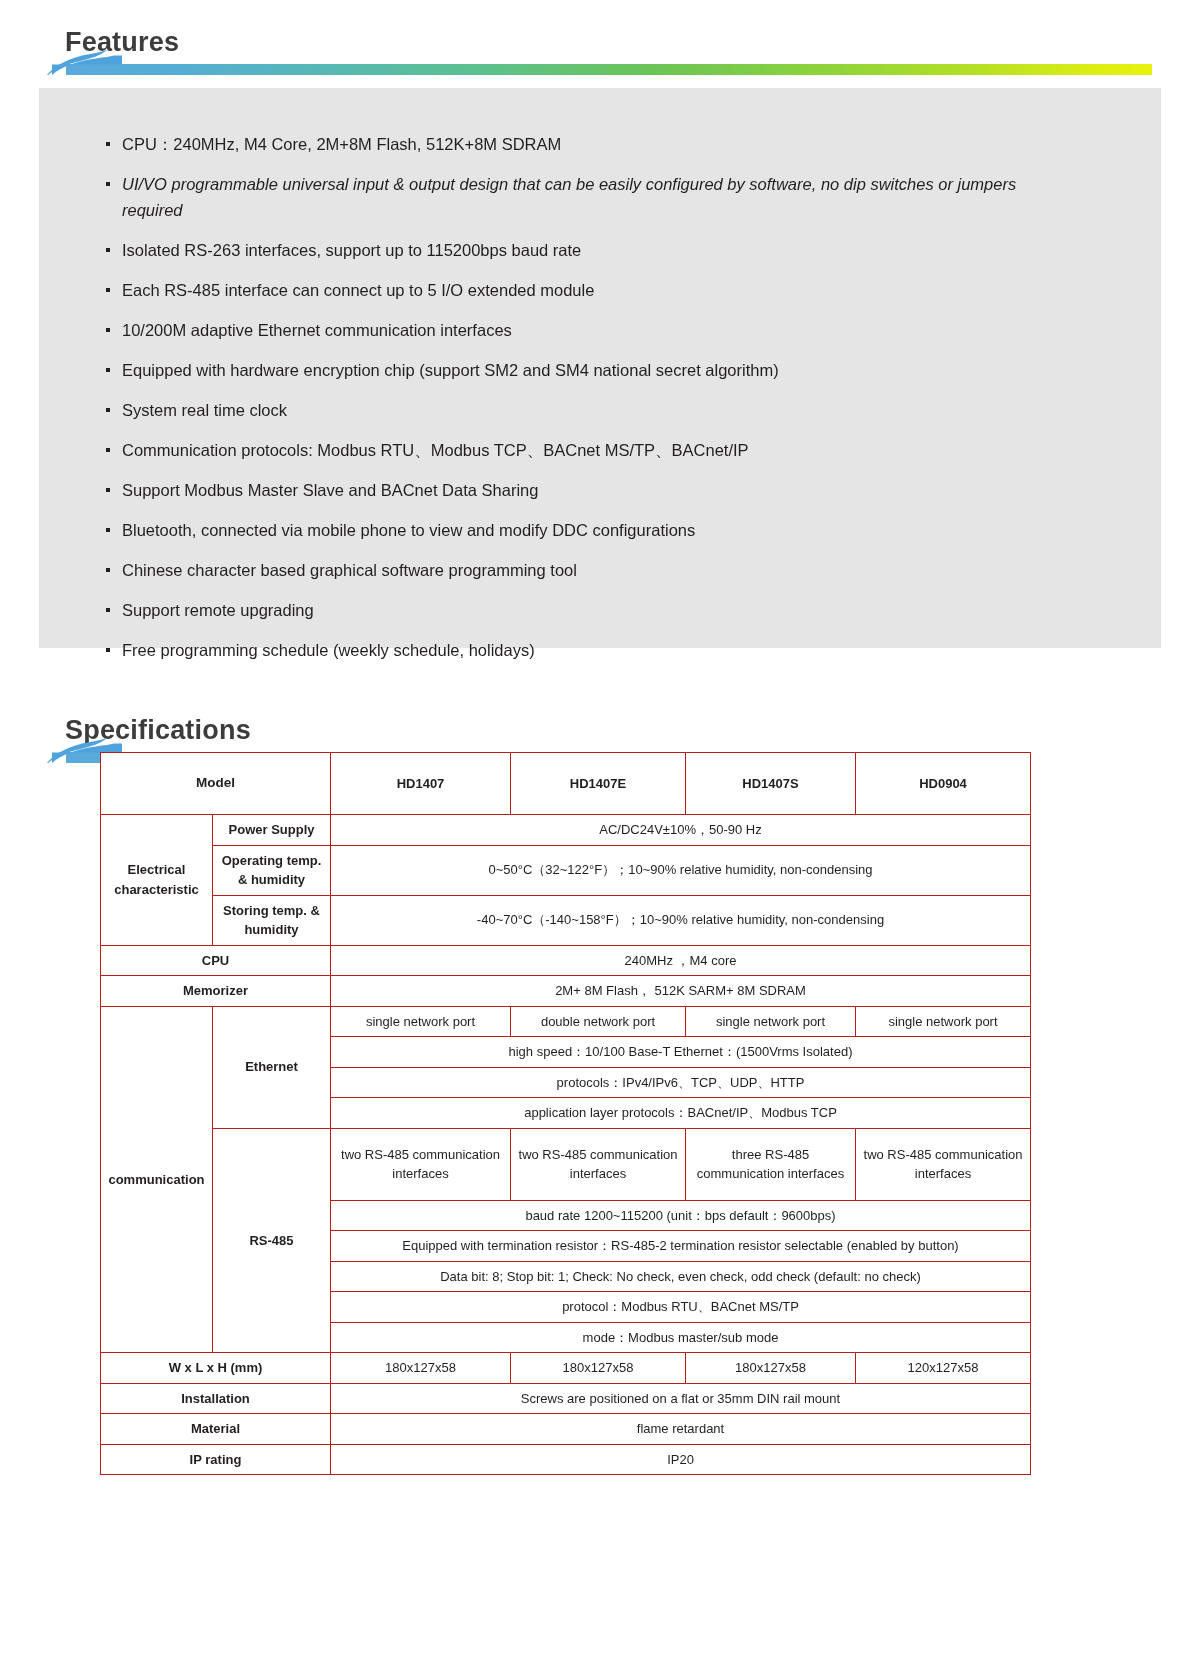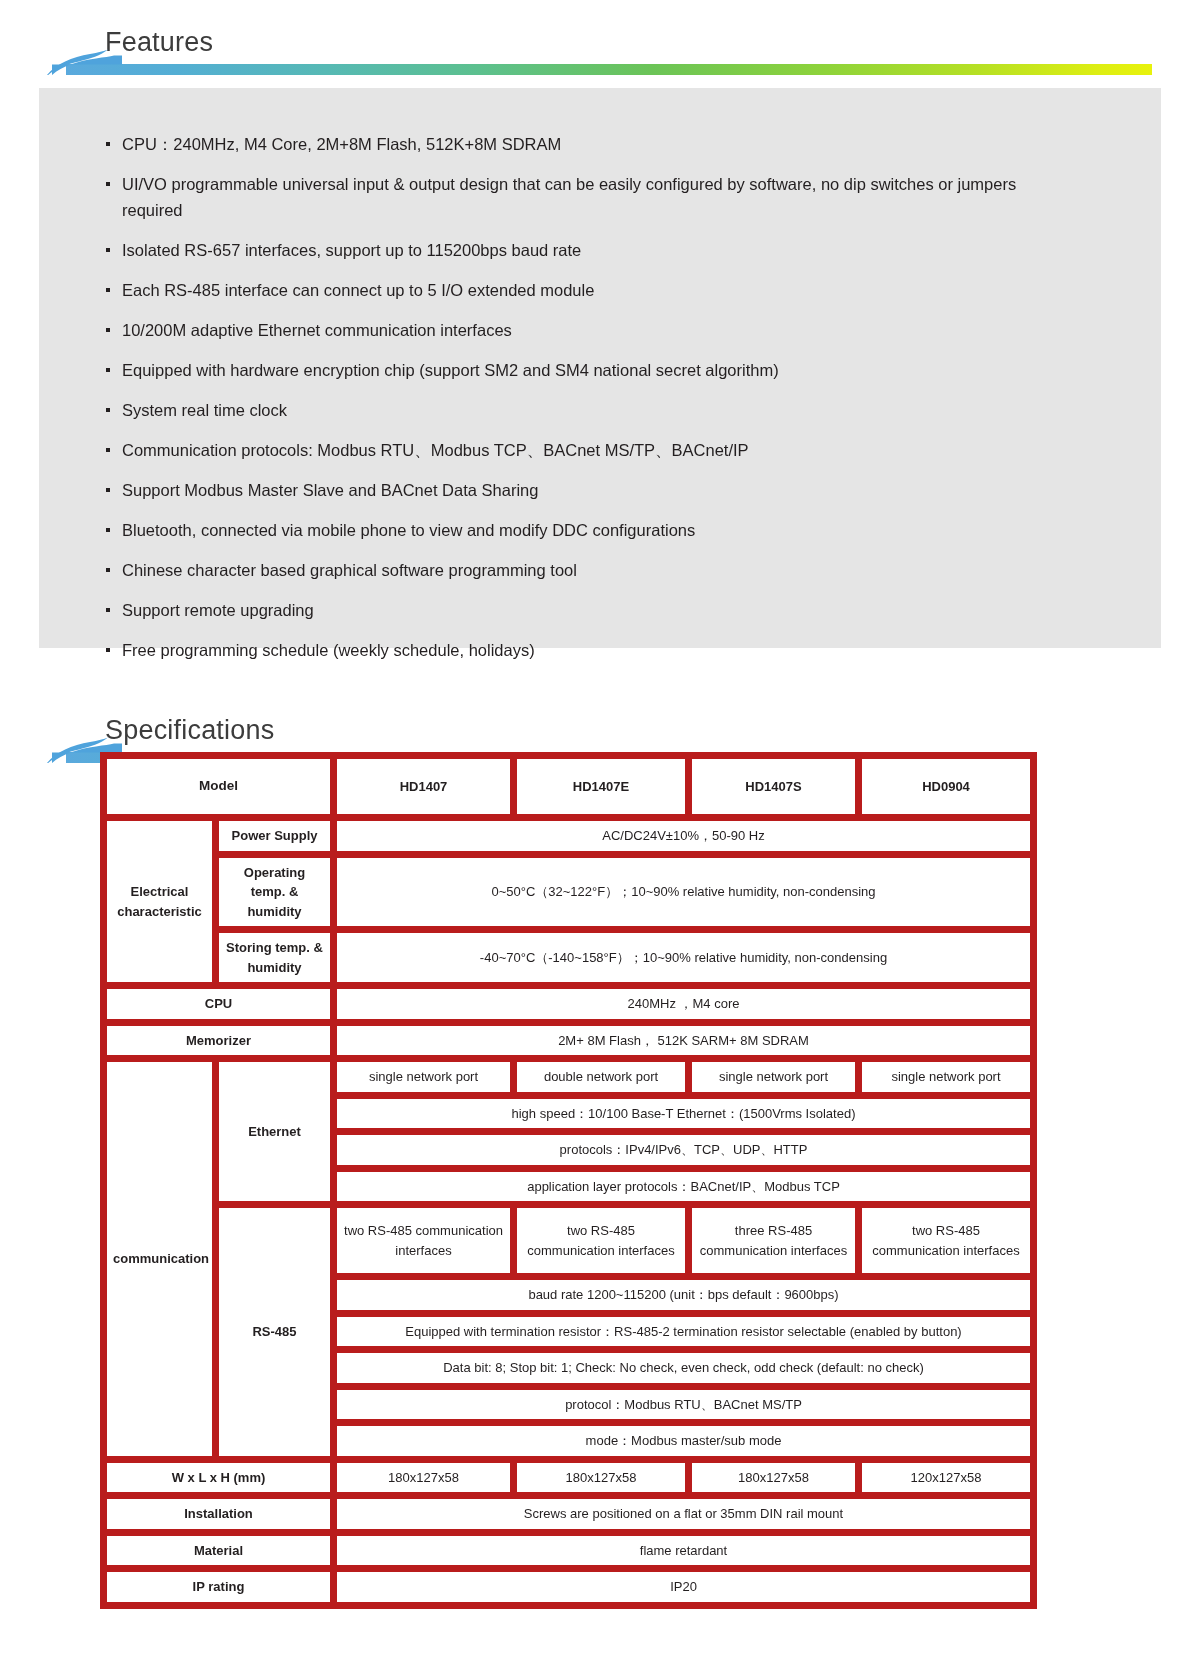--- a/index.html
+++ b/index.html
@@ -10,24 +10,24 @@
     font-family: "Liberation Sans", sans-serif;
     color: #231f20;
     overflow: hidden;
   }
   .page { position: relative; width: 1200px; height: 1658px; }
 
   
   .section-head { position: relative; }
   .section-title {
     font-size: 27px;
-    font-weight: 400;
+    font-weight: 700;
     color: #3c3c3c;
     letter-spacing: .2px;
-    padding-left: 105px;
+    padding-left: 65px;
     line-height: 1.2;
   }
   .rule-wrap {
     position: relative;
     height: 14px;
     margin-left: 46px;
     margin-right: 48px;
     margin-top: 4px;
   }
   .rule-bar {
@@ -65,35 +65,35 @@
     padding-left: 17px;
     max-width: 960px;
     font-weight: 400;
   }
   .feature-item .sq {
     position: absolute;
     left: 1px; top: 10px;
     width: 4px; height: 4px;
     background: #231f20;
   }
-  .feature-item.wrap { max-width: 966px; }
+  .feature-item.wrap { max-width: 966px; font-style: italic; }
 
   
   .spec-head { position: absolute; left: 0; top: 714px; width: 976px; }
 
   table.spec {
     position: absolute;
     left: 100px; top: 752px;
     width: 930px;
     border-collapse: collapse;
     table-layout: fixed;
     font-size: 13px;
   }
   table.spec td {
-    border: 7px solid #b91c1c;
+    border: 1px solid #b91c1c;
     padding: 5px 6px;
     text-align: center;
     vertical-align: middle;
     line-height: 1.5;
     color: #231f20;
     background: #ffffff;
   }
   td.hd {
     background: #aed5ef;
     font-weight: bold;
@@ -125,21 +125,21 @@
         <path d="M1 27 C 10 16, 26 9, 44 6 C 52 4.6, 58 3.4, 62 1.6 C 55 7.5, 44 11, 33 13.4 C 21 16, 10 20, 2.2 27 Z" fill="#4fa3dc"></path>
         <path d="M6 27 C 16 18, 32 13, 50 10.5 C 58 9.4, 64 8.6, 68 7.6 L 76 7.6 L 76 16.5 L 6 16.5 Z" fill="#4fa3dc"></path>
       </svg>
     </div>
   </div>
 
   <div class="features-panel">
     <div class="features-list">
       <div class="feature-item"><span class="sq"></span><span>CPU：240MHz, M4 Core, 2M+8M Flash, 512K+8M SDRAM</span></div>
       <div class="feature-item wrap"><span class="sq"></span><span>UI/VO programmable universal input &amp; output design that can be easily configured by software, no dip switches or  jumpers required</span></div>
-      <div class="feature-item"><span class="sq"></span><span>Isolated RS-657 interfaces, support up to 115200bps baud rate</span></div>
+      <div class="feature-item"><span class="sq"></span><span>Isolated RS-263 interfaces, support up to 115200bps baud rate</span></div>
       <div class="feature-item"><span class="sq"></span><span>Each RS-485 interface can connect up to 5 I/O extended module</span></div>
       <div class="feature-item"><span class="sq"></span><span>10/200M adaptive Ethernet communication interfaces</span></div>
       <div class="feature-item"><span class="sq"></span><span>Equipped with hardware encryption chip (support SM2 and SM4 national secret algorithm)</span></div>
       <div class="feature-item"><span class="sq"></span><span>System real time clock</span></div>
       <div class="feature-item"><span class="sq"></span><span>Communication protocols: Modbus RTU、Modbus TCP、BACnet MS/TP、BACnet/IP</span></div>
       <div class="feature-item"><span class="sq"></span><span>Support Modbus Master Slave and BACnet Data Sharing</span></div>
       <div class="feature-item"><span class="sq"></span><span>Bluetooth, connected via mobile phone to view and modify DDC configurations</span></div>
       <div class="feature-item"><span class="sq"></span><span>Chinese character based graphical software programming tool</span></div>
       <div class="feature-item"><span class="sq"></span><span>Support remote upgrading</span></div>
       <div class="feature-item"><span class="sq"></span><span>Free programming schedule (weekly schedule, holidays)</span></div>

